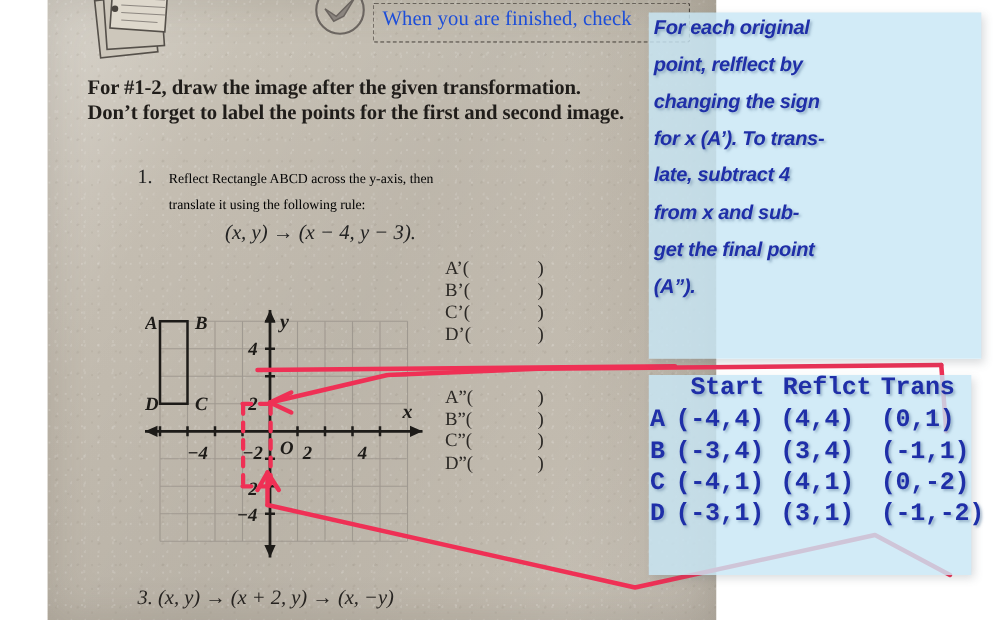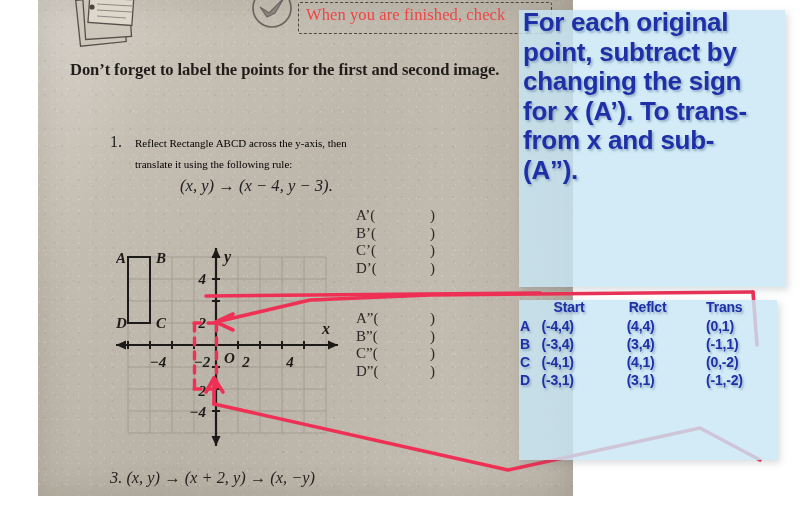--- a/index.html
+++ b/index.html
@@ -52,21 +52,21 @@
     position:absolute; left:250px; top:-14px; width:44px; height:44px;
   }
   #check-box {
     position:absolute; left:298px; top:2px; width:252px; height:30px;
     border:1.6px dashed #4d4740;
     border-radius:2px;
   }
   #check-text {
     position:absolute; left:306px; top:5px;
     font-size:16.5px; letter-spacing:.1px; white-space:nowrap;
-    color:#ef4444;
+    color:#1d4ed8;
   }
 
   #heading {
     position:absolute; left:70px; top:60px; width:470px;
     font-weight:bold; font-size:16.6px; line-height:20px;
     color:#201d1a; letter-spacing:-.1px;
   }
 
   #q1-num {
     position:absolute; left:110px; top:133px;
@@ -113,31 +113,31 @@
 
   .bluetext {
     position:absolute;
     color:#1f2fa8;
     font-family:"Liberation Sans", sans-serif;
     font-weight:bold;
     text-shadow: 1.6px 1.6px 2.2px rgba(110,140,170,0.62);
   }
   #note-text {
     left:523px; top:8px; width:272px;
-    font-size:26px; line-height:29.6px; letter-spacing:-.25px;
+    font-size:16px; line-height:29.6px; letter-spacing:-.25px;font-style:italic;
   }
 
   
   #tbl { position:absolute; left:520px; top:298px; width:270px; }
   #tbl table { border-collapse:collapse; }
   #tbl th, #tbl td {
-    font-family:Liberation Sans, sans-serif;
+    font-family:Liberation Mono, monospace;
     font-weight:bold;
     color:#1f2fa8;
-    font-size:14px;
+    font-size:20px;
     text-shadow: 1.5px 1.5px 2.2px rgba(110,140,170,0.6);
     padding: 1px 0 1px 0;
     text-align:left;
     letter-spacing:-.2px;
   }
   #tbl th { padding-bottom:2px; }
   .c-label { width:20px; padding-right:2px !important; }
   .c-start { width:75px; }
   .c-refl  { width:73px; }
   .c-trans { width:86px; }
@@ -180,20 +180,21 @@
 
 <svg id="check-icon" viewBox="0 0 44 44">
   <circle cx="22" cy="22" r="19" fill="none" stroke="#6b6560" stroke-width="1.7"></circle>
   <path d="M10 21 L19 27 L34 12 L25 27 L17 31 Z" fill="#8b857f" stroke="#6b6560" stroke-width="1.2"></path>
 </svg>
 
 <div id="check-box"></div>
 <div id="check-text" class="ink">When you are finished, check</div>
 
 <div id="heading">
+  <div>For #1-2, draw the image after the given transformation.</div>
   <div>Don’t forget to label the points for the first and second image.</div>
 </div>
 
 <div id="q1-num">1.</div>
 <div id="q1-body">
   <div>Reflect Rectangle ABCD across the y-axis, then</div>
   <div>translate it using the following rule:</div>
 </div>
 <div id="q1-rule">(x, y) → (x − 4, y − 3).</div>
 
@@ -339,24 +340,26 @@
     <path d="M214 404 L214 378"></path>
     <path d="M214 378 L206 392 M214 378 L223 392"></path>
   </g>
 </svg>
 
 <div id="panel-top" class="bluepanel"></div>
 <div id="panel-tbl" class="bluepanel"></div>
 
 <div id="note-text" class="bluetext">
   <div>For each original</div>
-  <div>point, subtract by</div>
+  <div>point, relflect by</div>
   <div>changing the sign</div>
   <div>for x (A’).  To trans-</div>
+  <div>late, subtract 4</div>
   <div>from x and sub-</div>
+  <div>get the final point</div>
   <div>(A”).</div>
 </div>
 
 <div id="tbl">
   <table>
     <thead>
       <tr>
         <th class="c-label"></th>
         <th class="c-start">Start</th>
         <th class="c-refl">Reflct</th>

